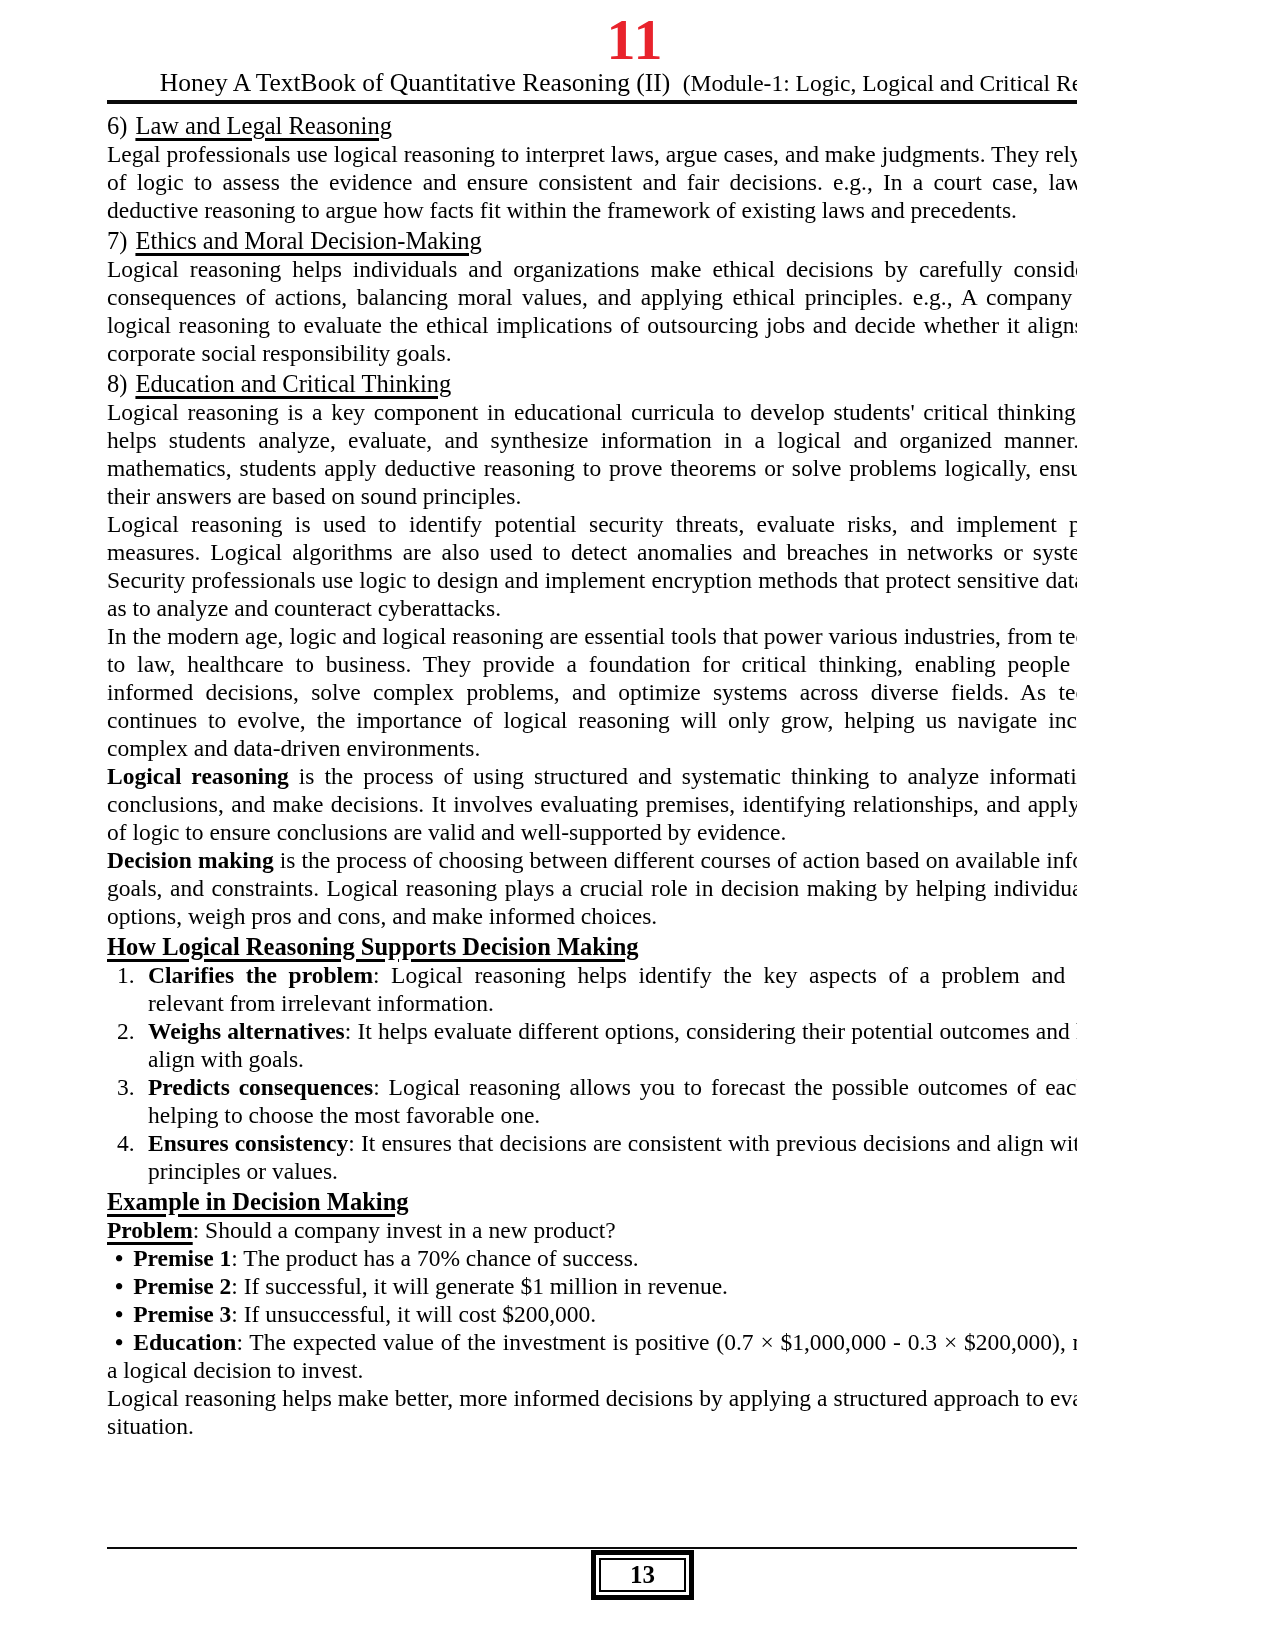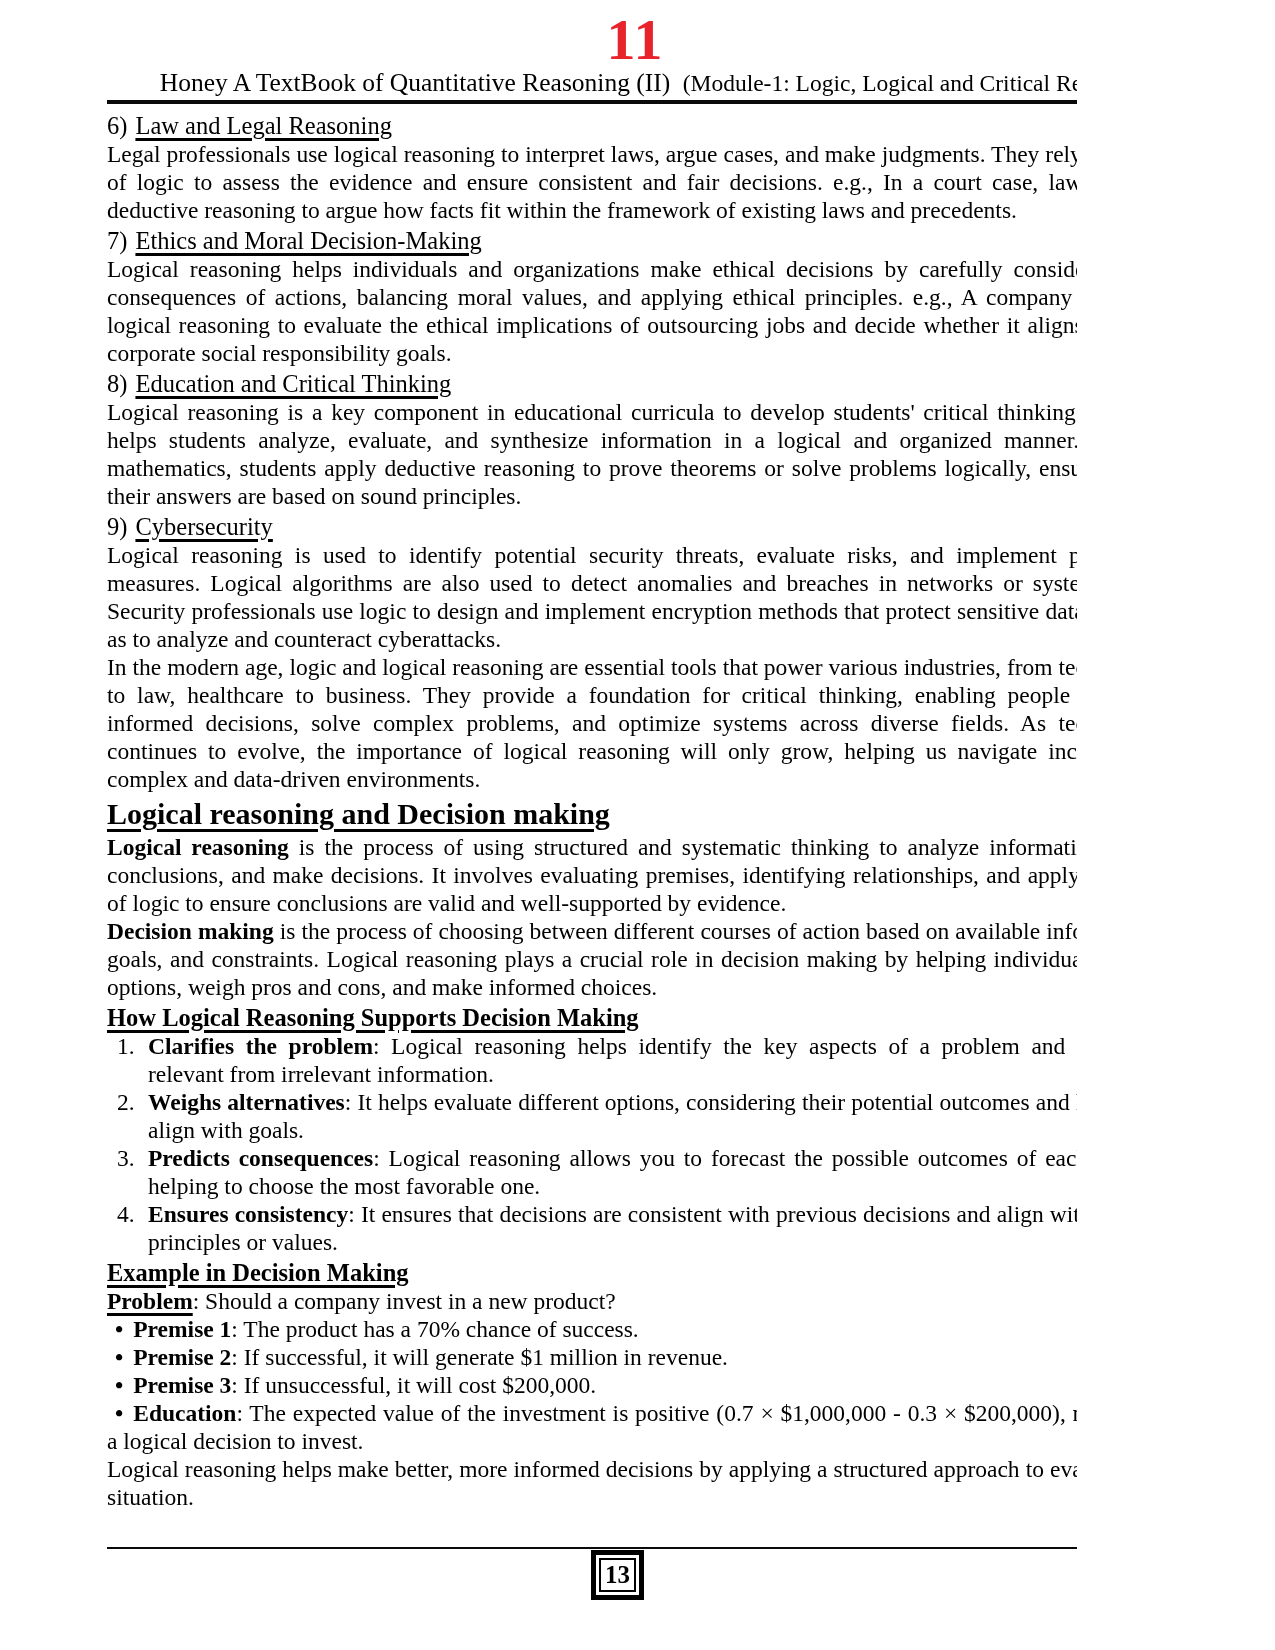--- a/index.html
+++ b/index.html
@@ -87,21 +87,21 @@
   .pagenum-box {
     position: absolute;
     left: 591px;
     top: 1550px;
     background: #ffffff;
     border: 5px solid #000000;
     padding: 3px;
   }
   .pagenum-inner {
     border: 2px solid #000000;
-    padding: 0 4px;
+    padding: 0 29px;
     font-size: 25px;
     line-height: 30px;
     font-weight: bold;
     text-align: center;
   }
 </style>
 </head>
 <body>
 
 <div class="page">
@@ -118,25 +118,23 @@
 
       <h3 class="sec-h"><span class="sec-num">6)</span><span class="u-heavy">Law and Legal Reasoning</span></h3>
       <p class="body-p">Legal professionals use logical reasoning to interpret laws, argue cases, and make judgments. They rely on rules of logic to assess the evidence and ensure consistent and fair decisions. e.g., In a court case, lawyers use deductive reasoning to argue how facts fit within the framework of existing laws and precedents.</p>
 
       <h3 class="sec-h"><span class="sec-num">7)</span><span class="u-heavy">Ethics and Moral Decision-Making</span></h3>
       <p class="body-p">Logical reasoning helps individuals and organizations make ethical decisions by carefully considering the consequences of actions, balancing moral values, and applying ethical principles. e.g., A company may use logical reasoning to evaluate the ethical implications of outsourcing jobs and decide whether it aligns with its corporate social responsibility goals.</p>
 
       <h3 class="sec-h"><span class="sec-num">8)</span><span class="u-heavy">Education and Critical Thinking</span></h3>
       <p class="body-p">Logical reasoning is a key component in educational curricula to develop students' critical thinking skills. It helps students analyze, evaluate, and synthesize information in a logical and organized manner. e.g., In mathematics, students apply deductive reasoning to prove theorems or solve problems logically, ensuring that their answers are based on sound principles.</p>
 
-      <h3 class="sec-h"><span class="sec-num">9)</span><span class="u-heavy">Cybersecurity</span></h3>
       <p class="body-p">Logical reasoning is used to identify potential security threats, evaluate risks, and implement protective measures. Logical algorithms are also used to detect anomalies and breaches in networks or systems. e.g., Security professionals use logic to design and implement encryption methods that protect sensitive data, as well as to analyze and counteract cyberattacks.</p>
       <p class="body-p">In the modern age, logic and logical reasoning are essential tools that power various industries, from technology to law, healthcare to business. They provide a foundation for critical thinking, enabling people to make informed decisions, solve complex problems, and optimize systems across diverse fields. As technology continues to evolve, the importance of logical reasoning will only grow, helping us navigate increasingly complex and data-driven environments.</p>
 
-      <h2 class="big-h">Logical reasoning and Decision making</h2>
 
       <p class="body-p"><span class="lead">Logical reasoning</span><span> is the process of using structured and systematic thinking to analyze information, draw conclusions, and make decisions. It involves evaluating premises, identifying relationships, and applying rules of logic to ensure conclusions are valid and well-supported by evidence.</span></p>
       <p class="body-p"><span class="lead">Decision making</span><span> is the process of choosing between different courses of action based on available information, goals, and constraints. Logical reasoning plays a crucial role in decision making by helping individuals assess options, weigh pros and cons, and make informed choices.</span></p>
 
       <h3 class="sub-h"><span class="u-heavy">How Logical Reasoning Supports Decision Making</span></h3>
 
       <div class="numitem"><span class="n">1.</span><span class="lead">Clarifies the problem</span><span>: Logical reasoning helps identify the key aspects of a problem and separates relevant from irrelevant information.</span></div>
       <div class="numitem"><span class="n">2.</span><span class="lead">Weighs alternatives</span><span>: It helps evaluate different options, considering their potential outcomes and how they align with goals.</span></div>
       <div class="numitem"><span class="n">3.</span><span class="lead">Predicts consequences</span><span>: Logical reasoning allows you to forecast the possible outcomes of each option, helping to choose the most favorable one.</span></div>
       <div class="numitem"><span class="n">4.</span><span class="lead">Ensures consistency</span><span>: It ensures that decisions are consistent with previous decisions and align with overall principles or values.</span></div>

